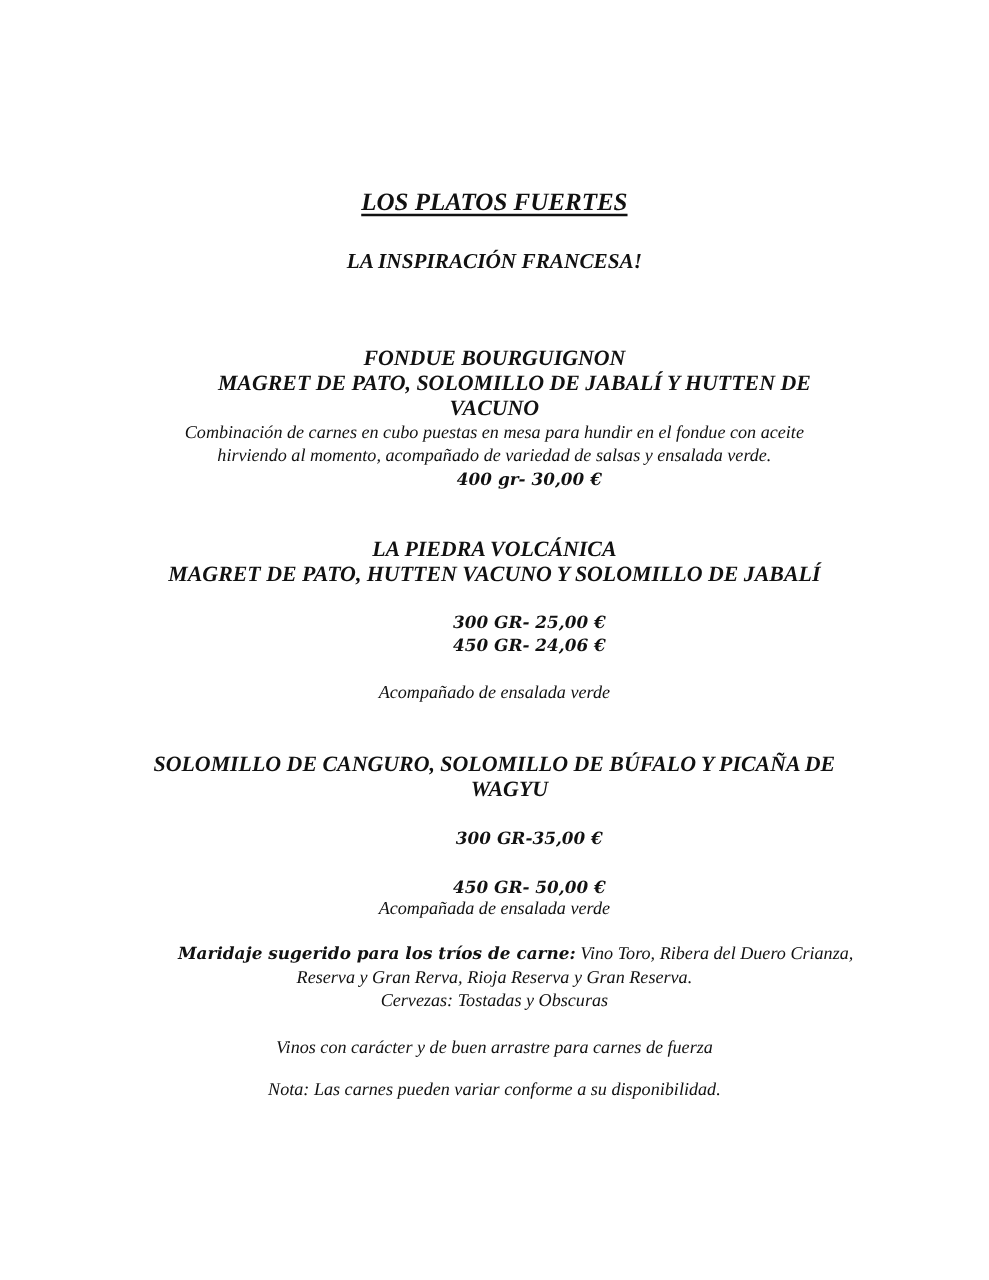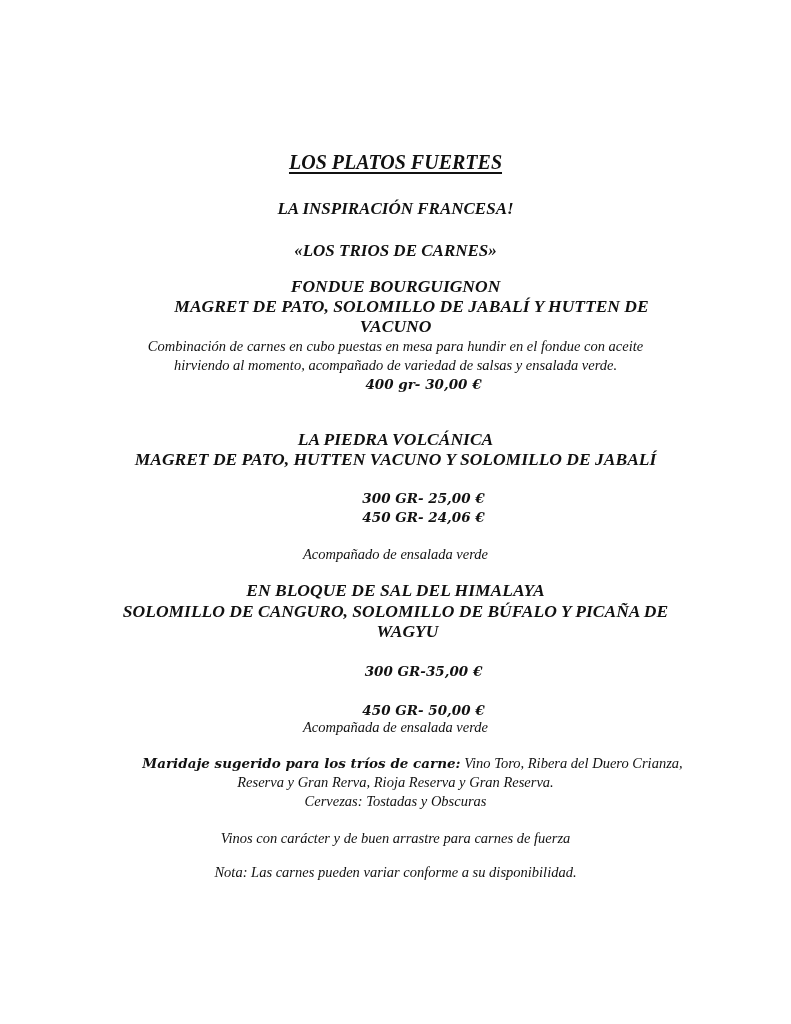--- a/index.html
+++ b/index.html
@@ -18,36 +18,34 @@
 </style>
 </head>
 <body>
 
 <div class="page">
 
   <div class="line tnr title" style="top:139px;">LOS PLATOS FUERTES</div>
 
   <div class="line tnr h2" style="top:187px;">LA INSPIRACIÓN FRANCESA!</div>
 
-  <div class="line tnr h2" style="top:229px;">«LOS TRIOS DE CARNES»</div>
 
   <div class="line tnr dish" style="top:265px;">FONDUE BOURGUIGNON</div>
   <div class="line tnr dish" style="top:285px;padding-left:16px;">MAGRET DE PATO, SOLOMILLO DE JABALÍ Y HUTTEN DE</div>
   <div class="line tnr dish" style="top:305px;">VACUNO</div>
   <div class="line desc" style="top:325px;">Combinación de carnes en cubo puestas en mesa para hundir en el fondue con aceite</div>
   <div class="line desc" style="top:344px;">hirviendo al momento, acompañado de variedad de salsas y ensalada verde.</div>
   <div class="line geo price" style="top:363px;">400 gr- 30,00 €</div>
 
   <div class="line tnr dish" style="top:418px;">LA PIEDRA VOLCÁNICA</div>
   <div class="line tnr dish" style="top:438px;">MAGRET DE PATO, HUTTEN VACUNO Y SOLOMILLO DE JABALÍ</div>
   <div class="line geo price" style="top:477px;">300 GR- 25,00 €</div>
   <div class="line geo price" style="top:496px;">450 GR- 24,06 €</div>
   <div class="line note" style="top:533px;">Acompañado de ensalada verde</div>
 
-  <div class="line tnr dish" style="top:569px;">EN BLOQUE DE SAL DEL HIMALAYA</div>
   <div class="line tnr dish" style="top:590px;">SOLOMILLO DE CANGURO, SOLOMILLO DE  BÚFALO Y PICAÑA DE</div>
   <div class="line tnr dish" style="top:610px;margin-left:12px;">WAGYU</div>
   <div class="line geo price" style="top:650px;">300 GR-35,00 €</div>
   <div class="line geo price" style="top:669px;margin-top:20px;">450 GR- 50,00 €</div>
   <div class="line note" style="top:706px;">Acompañada de ensalada verde</div>
 
   <div class="line note" style="top:742px;padding-left:17px;">
     <span class="bold-inline">Maridaje sugerido para los tríos de carne:</span><span> Vino Toro, Ribera del Duero Crianza,</span>
   </div>
   <div class="line note" style="top:761px;">Reserva  y Gran Rerva,  Rioja Reserva y Gran Reserva.</div>

